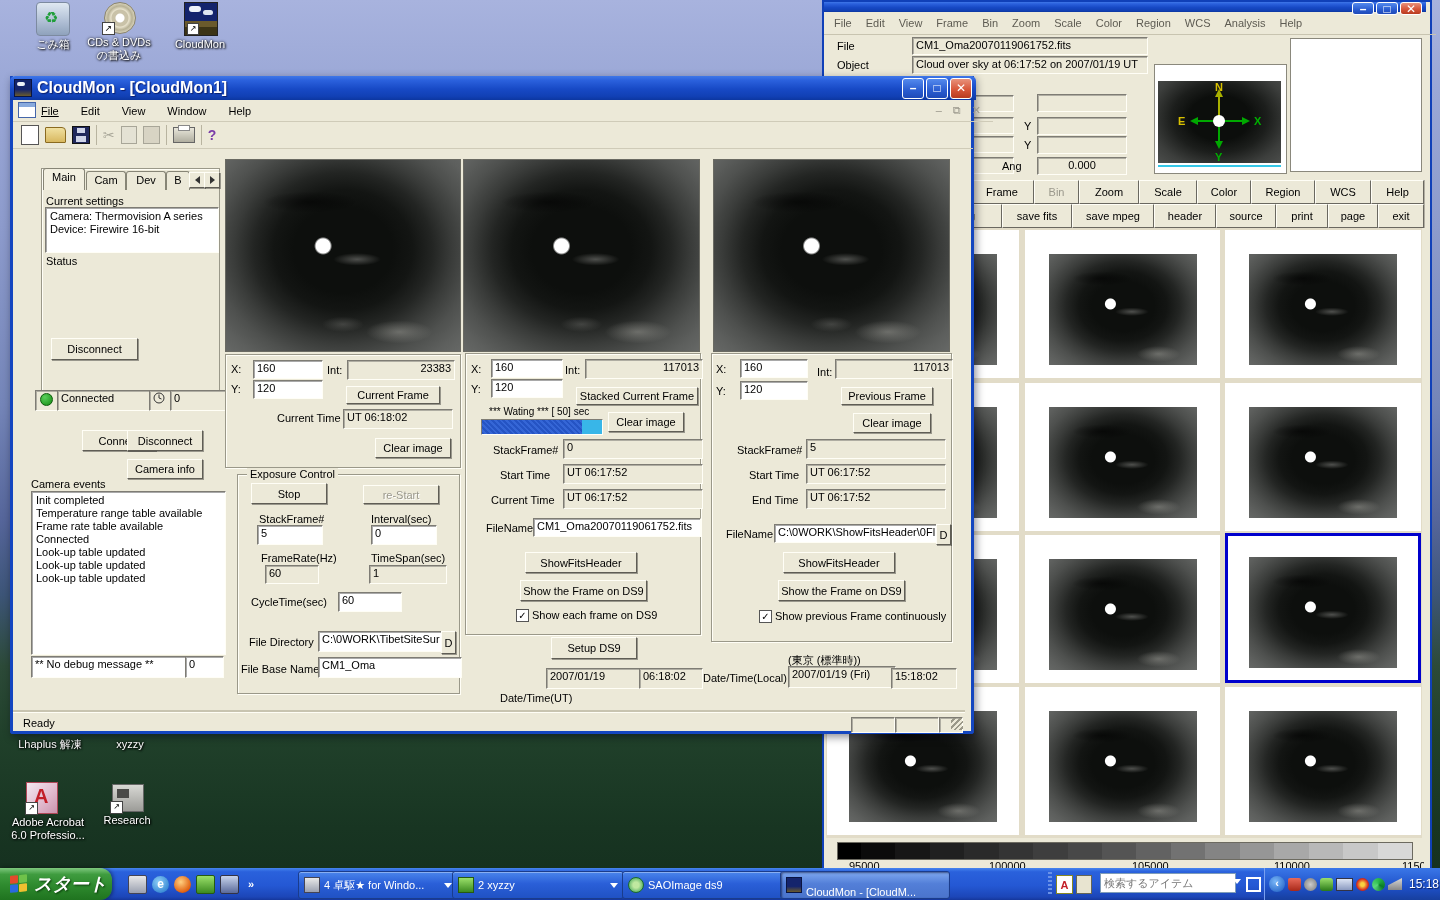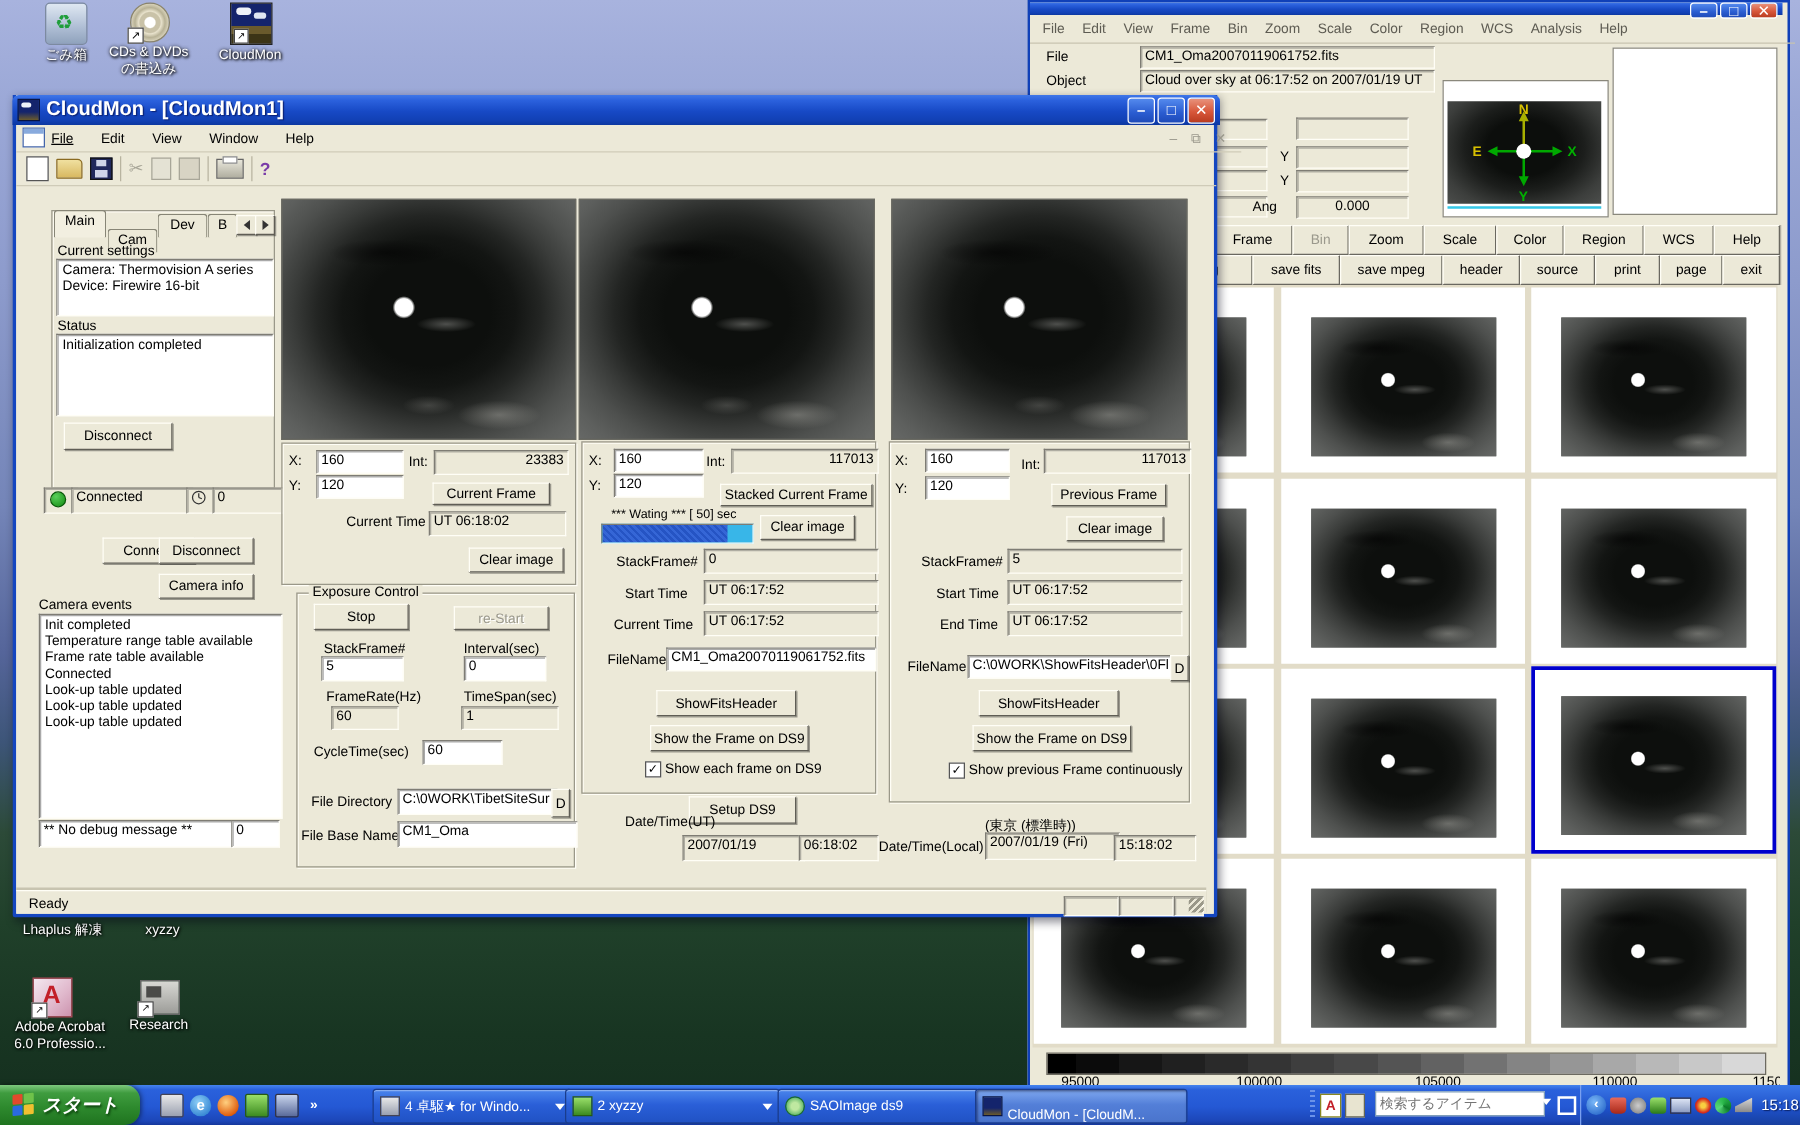--- a/index.html
+++ b/index.html
@@ -313,39 +313,36 @@
       <div style="width:1px;height:20px;background:#b8b4a0;"></div>
       <div style="width:20px;height:14px;background:linear-gradient(180deg,#e8e6da,#b0aea0);border:1px solid #666;">
           <div style="width:10px;height:4px;background:#fff;margin:-3px auto 0;border:1px solid #888;"></div>
         </div>
       <div style="width:1px;height:20px;background:#b8b4a0;"></div>
       <span style="color:#7a3ca8;font-weight:bold;font-size:14px;">?</span>
     </div>
 
     <div class="abs" style="left:28px;top:92px;width:177px;height:221px;border:1px solid #9a9889;box-shadow:inset 1px 1px 0 #fffef6;background:#ece9d8;"></div>
     <div class="tab sel" style="left:30px;top:92px;width:40px;height:19px;"><span>Main</span></div>
-    <div class="tab" style="left:73px;top:95px;width:38px;height:16px;margin-top:12px;"><span>Cam</span></div>
+    <div class="tab" style="left:73px;top:95px;width:38px;height:16px;"><span>Cam</span></div>
     <div class="tab" style="left:113px;top:95px;width:38px;height:16px;"><span>Dev</span></div>
     <div class="tab" style="left:153px;top:95px;width:22px;height:16px;"><span>B</span></div>
     <div class="btn abs" style="left:176px;top:96px;width:14px;height:14px;">
         <div style="width:0;height:0;border-top:4px solid transparent;border-bottom:4px solid transparent;border-right:5px solid #333;"></div>
       </div>
     <div class="btn abs" style="left:191px;top:96px;width:14px;height:14px;">
         <div style="width:0;height:0;border-top:4px solid transparent;border-bottom:4px solid transparent;border-left:5px solid #333;"></div>
       </div>
 
     <div class="lbl abs" style="left:33px;top:119px;">Current settings</div>
     <div class="sunklist abs" style="left:32px;top:131px;width:164px;height:40px;">
       <div>Camera: Thermovision A series</div>
       <div>Device: Firewire 16-bit</div>
     </div>
     <div class="lbl abs" style="left:33px;top:179px;">Status</div>
-    <div class="sunklist abs" style="left:32px;top:191px;width:164px;height:60px;">
-      <div>Initialization completed</div>
-    </div>
     <div class="btn abs" style="left:38px;top:262px;width:85px;height:20px;">
         <span>Disconnect</span>
       </div>
 
     <div class="ro abs" style="left:22px;top:314px;width:20px;height:17px;">
       <div style="width:11px;height:11px;border-radius:50%;background:radial-gradient(circle at 35% 30%,#5ad05a,#128a12);border:1px solid #0a5a0a;margin:1px 0 0 1px;"></div>
     </div>
     <div class="ro abs" style="left:44px;top:314px;width:90px;height:17px;">Connected</div>
     <div class="ro abs" style="left:136px;top:314px;width:19px;height:17px;">
       <svg width="12" height="12">
@@ -488,21 +485,21 @@
     <div class="fld abs" style="left:305px;top:555px;width:120px;height:17px;">C:\0WORK\TibetSiteSur</div>
     <div class="btn abs" style="left:428px;top:555px;width:13px;height:21px;">
         <span>D</span>
       </div>
     <div class="lbl abs" style="left:228px;top:587px;">File Base Name</div>
     <div class="fld abs" style="left:305px;top:581px;width:136px;height:17px;">CM1_Oma</div>
 
     <div class="btn abs" style="left:538px;top:561px;width:84px;height:20px;">
         <span>Setup DS9</span>
       </div>
-    <div class="lbl abs" style="left:450px;top:576px;padding-left:37px;">Date/Time(UT)</div>
+    <div class="lbl abs" style="left:450px;top:616px;padding-left:37px;">Date/Time(UT)</div>
     <div class="ro abs" style="left:533px;top:592px;width:90px;height:17px;">2007/01/19</div>
     <div class="ro abs" style="left:626px;top:592px;width:56px;height:17px;">06:18:02</div>
     <div class="lbl abs" style="left:690px;top:596px;">Date/Time(Local)</div>
     <div class="lbl abs" style="left:775px;top:577px;">(東京 (標準時))</div>
     <div class="ro abs" style="left:775px;top:590px;width:100px;height:18px;">2007/01/19 (Fri)</div>
     <div class="ro abs" style="left:878px;top:592px;width:58px;height:17px;">15:18:02</div>
 
     <div class="abs" style="left:0;top:636px;width:952px;height:19px;border-top:1px solid #fffef6;box-shadow:0 -2px 0 #c8c4b0;">
       <div class="lbl abs" style="left:10px;top:4px;">Ready</div>
       <div class="ro abs" style="left:838px;top:4px;width:36px;height:12px;"></div>
@@ -513,21 +510,21 @@
   </div>
 
   <div class="abs" style="left:0;top:868px;width:1440px;height:32px;background:linear-gradient(180deg,#4584ee 0%,#2a61dc 12%,#2458d4 55%,#1c46b8 90%,#15379c 100%);z-index:5;">
     <div class="abs" style="left:0;top:0;width:112px;height:32px;border-radius:0 12px 12px 0;background:linear-gradient(180deg,#7ec87e 0%,#3f9c3f 20%,#2e8a2e 55%,#1f731f 100%);box-shadow:1px 0 4px rgba(0,0,0,.5);display:flex;align-items:center;gap:6px;padding-left:10px;box-sizing:border-box;">
       <div style="width:18px;height:18px;display:grid;grid-template-columns:8px 8px;grid-template-rows:8px 8px;gap:1px;transform:skewY(-6deg);">
         <div style="background:#e24a2c;border-radius:1px;"></div>
           <div style="background:#6fc24a;border-radius:1px;"></div>
         <div style="background:#2a6ae0;border-radius:1px;"></div>
           <div style="background:#f0c030;border-radius:1px;"></div>
       </div>
-      <span style="color:#fff;font-size:15px;font-weight:bold;font-style:italic;text-shadow:1px 1px 2px #0a3a0a;">スタート</span>
+      <span style="color:#fff;font-size:18px;font-weight:bold;font-style:italic;text-shadow:1px 1px 2px #0a3a0a;">スタート</span>
     </div>
 
     <div class="abs" style="left:120px;top:3px;width:170px;height:26px;display:flex;align-items:center;gap:5px;padding-left:8px;">
       <div class="qico" style="background:linear-gradient(180deg,#e8e8e8,#9aa0b0);border:1px solid #445;"></div>
       <div class="qico" style="background:radial-gradient(circle at 40% 35%,#8fd0f8,#1a70c8);border-radius:50%;color:#fff;font-weight:bold;text-align:center;line-height:16px;font-size:12px;">e</div>
       <div class="qico" style="background:radial-gradient(circle at 40% 35%,#ffd080,#e06010 70%,#903000);border-radius:50%;"></div>
       <div class="qico" style="background:linear-gradient(180deg,#9ae06a,#3c8a20);border:1px solid #265a12;"></div>
       <div class="qico" style="background:linear-gradient(180deg,#c8d4ec,#5a6a9a);border:1px solid #334;"></div>
       <span style="color:#fff;font-weight:bold;margin-left:4px;">»</span>
     </div>

